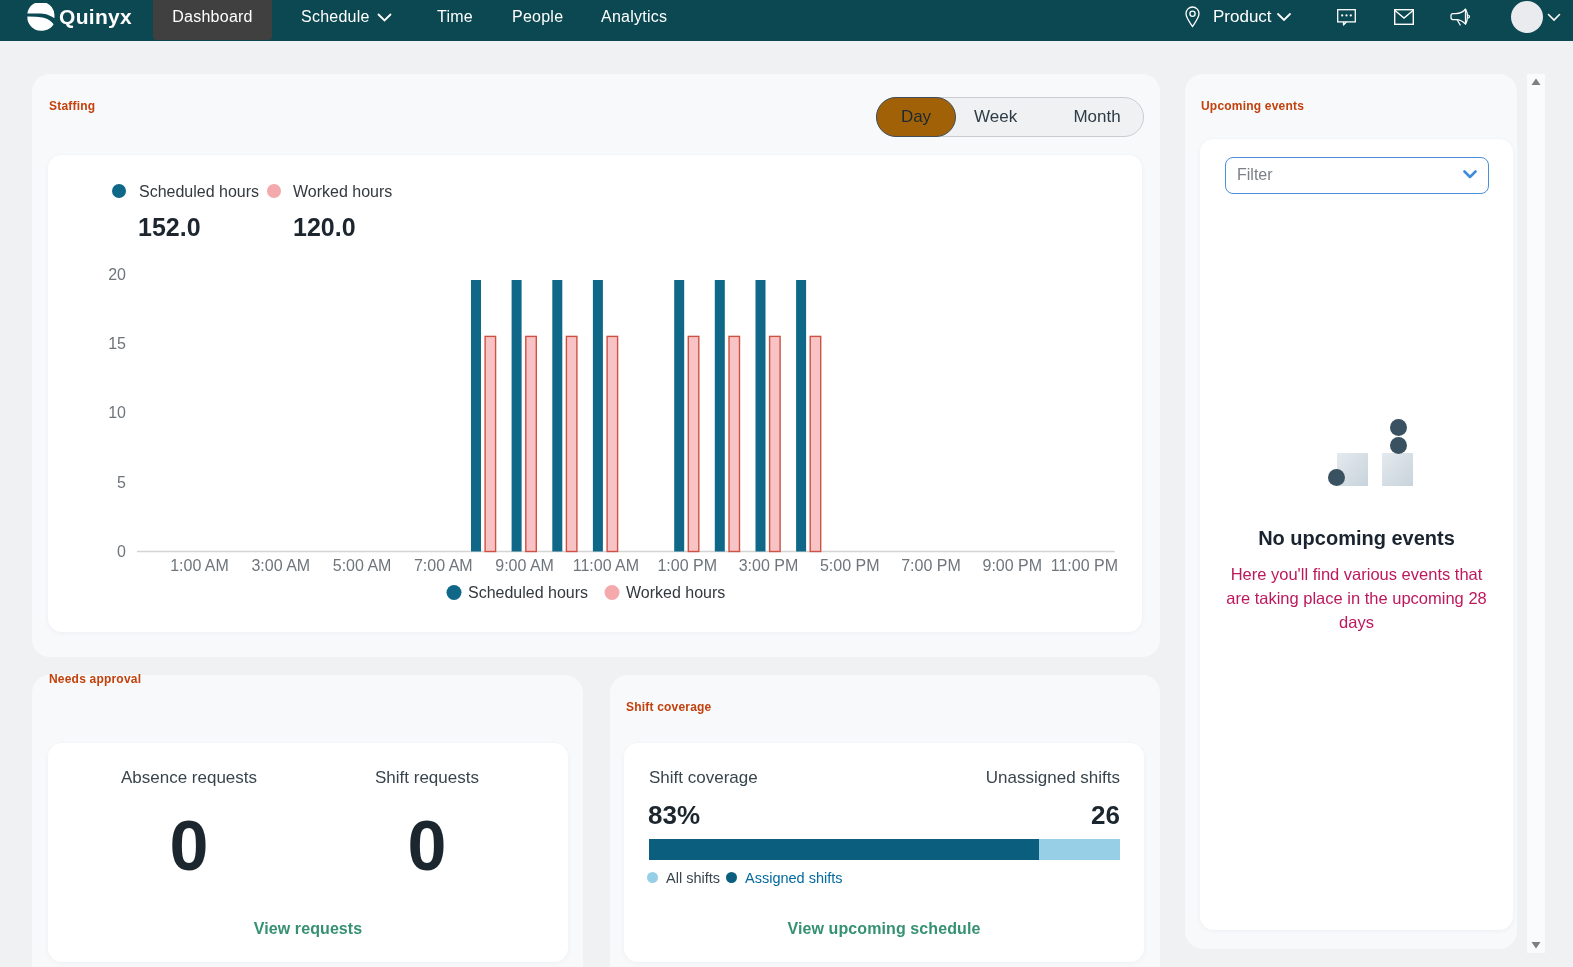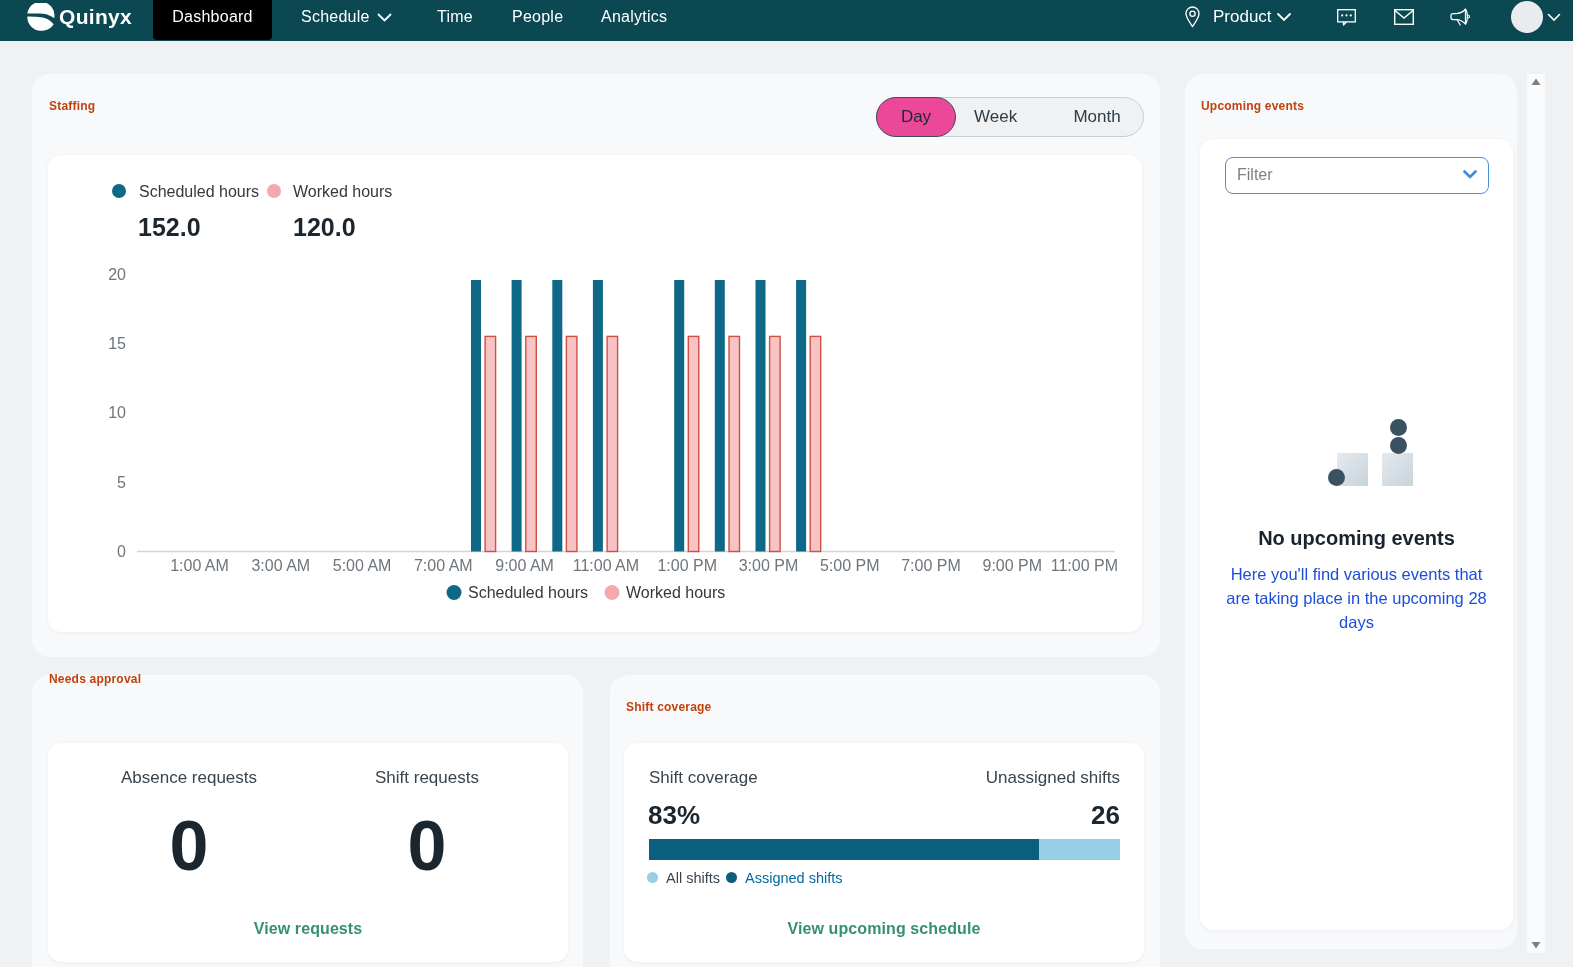--- a/index.html
+++ b/index.html
@@ -3,29 +3,29 @@
 <meta charset="utf-8">
 <style>
   * { margin:0; padding:0; box-sizing:border-box; }
   html,body { width:1573px; height:967px; overflow:hidden; }
   body { font-family:"Liberation Sans", sans-serif; background:#eff1f3; position:relative; }
   .abs { position:absolute; }
 
   
   #nav { position:absolute; left:0; top:0; width:1573px; height:41px; background:#0b4851;padding-left:9px; }
   .navtab { position:absolute; top:0; height:39px; line-height:34px; color:#fff; font-size:16px; letter-spacing:0.25px; }
-  #tab-dash { left:153px; width:119px; background:#000000; text-align:center; border-radius:0 0 4px 4px; height:39.5px; }
+  #tab-dash { left:153px; width:119px; background:#404040; text-align:center; border-radius:0 0 4px 4px; height:39.5px; }
   .graycard { position:absolute; background:#f8f9fb; border-radius:18px; }
   .whitecard { position:absolute; background:#ffffff; border-radius:14px; box-shadow:0 1px 4px rgba(90,100,120,0.07); }
   .cardtitle { position:absolute; font-size:12px; font-weight:bold; color:#c2410c; letter-spacing:0.2px; }
   .greenlink { position:absolute; color:#359171; font-weight:bold; font-size:16px; letter-spacing:0.1px; }
 
   
   #seg { position:absolute; left:876px; top:97px; width:268px; height:40px; background:#eff1f3; border:1px solid #c9cdd2; border-radius:20px; }
-  #seg .sel { position:absolute; left:-1px; top:-1px; width:80px; height:40px; background:#ec4899; border:1px solid #3f4e5a; border-radius:20px; line-height:38px; text-align:center; font-size:17px; color:#1d2935; }
+  #seg .sel { position:absolute; left:-1px; top:-1px; width:80px; height:40px; background:#a16207; border:1px solid #3f4e5a; border-radius:20px; line-height:38px; text-align:center; font-size:17px; color:#1d2935; }
   #seg .opt { position:absolute; top:0; height:38px; line-height:38px; font-size:17px; color:#2e3c47; }
   .leglabel { font-size:16px; color:#33393e; }
 </style>
 </head>
 <body>
 
 <div id="nav">
   <svg class="abs" style="left:26.5px;top:3px" width="28" height="28" viewBox="0 0 28 28">
     <path d="M0.35 10.6 A13.6 13.6 0 0 1 27.35 14.1 L27.4 15.3 C24.6 13 20.5 11.2 16 10.7 C14.5 10.5 12.5 10.5 11 10.5 L0.35 10.6 Z" fill="#ffffff"></path>
     <path d="M0.35 13.6 A13.6 13.6 0 0 0 13.75 27.75 C18.5 27.7 23.5 26.2 26.6 21.2 C24.5 18.4 21.5 16.1 17.5 15 C15 14.3 12 13.9 9 13.8 L0.35 13.6 Z" fill="#ffffff"></path>
@@ -167,21 +167,21 @@
     <path d="M1.5 1.5 L7 7 L12.5 1.5" fill="none" stroke="#3f8cdb" stroke-width="2.6" stroke-linecap="round" stroke-linejoin="round"></path>
   </svg>
 
 <div class="abs" style="left:1337px;top:453px;width:31px;height:33px;background:linear-gradient(135deg,#e4eaef 0%,#c8d3db 100%);"></div>
 <div class="abs" style="left:1382px;top:453px;width:31px;height:33px;background:linear-gradient(135deg,#e4eaef 0%,#c8d3db 100%);"></div>
 <div class="abs" style="left:1328px;top:469px;width:17px;height:17px;border-radius:50%;background:#3a5162;"></div>
 <div class="abs" style="left:1390px;top:419px;width:17px;height:17px;border-radius:50%;background:#3a5162;"></div>
 <div class="abs" style="left:1390px;top:437px;width:17px;height:17px;border-radius:50%;background:#3a5162;"></div>
 
 <div class="abs" style="left:1200px;top:527px;width:313px;text-align:center;font-size:20px;font-weight:bold;color:#1a242e;">No upcoming events</div>
-<div class="abs" style="left:1208px;top:562px;width:297px;text-align:center;font-size:16.5px;color:#1d4ed8;line-height:24px;">Here you'll find various events that<br>are taking place in the upcoming 28<br>days</div>
+<div class="abs" style="left:1208px;top:562px;width:297px;text-align:center;font-size:16.5px;color:#be185d;line-height:24px;">Here you'll find various events that<br>are taking place in the upcoming 28<br>days</div>
 
 <div class="abs" style="left:1527px;top:74px;width:18px;height:879px;background:#fafbfc;"></div>
 <svg class="abs" style="left:1531px;top:78px" width="10" height="8" viewBox="0 0 10 8">
     <path d="M5 0.5 L9.5 7 L0.5 7 Z" fill="#7f7f7f"></path>
   </svg>
 <svg class="abs" style="left:1531px;top:941px" width="10" height="8" viewBox="0 0 10 8">
     <path d="M5 7.5 L9.5 1 L0.5 1 Z" fill="#7f7f7f"></path>
   </svg>
 
 </body></html>

